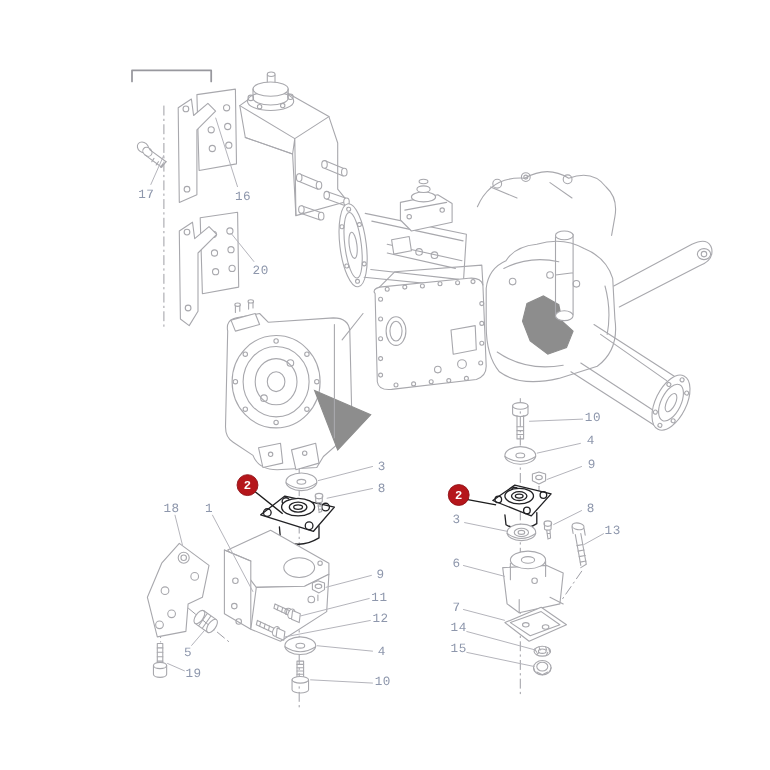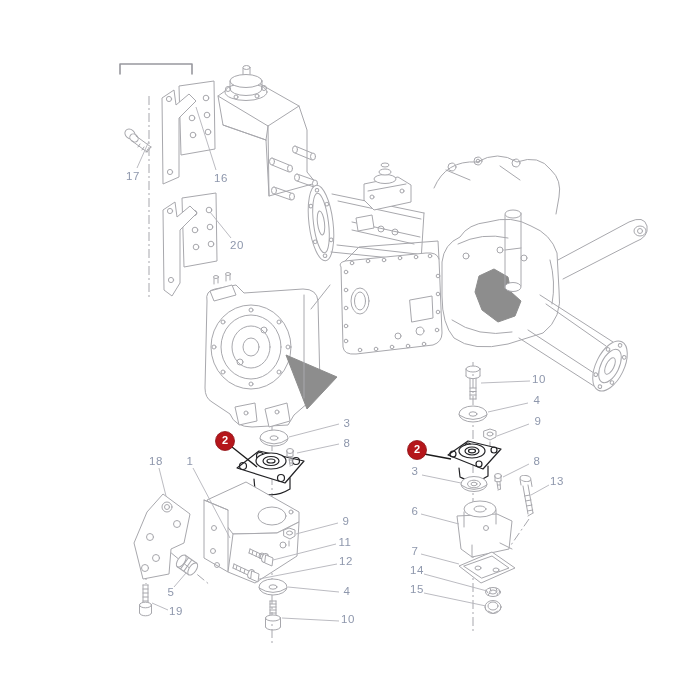--- a/index.html
+++ b/index.html
@@ -1,17 +1,17 @@
 <!DOCTYPE html>
 <html><head>
 <meta charset="utf-8">
 <style>
   html,body{margin:0;padding:0;background:#ffffff;}
   .stage{position:relative;width:700px;height:700px;background:#ffffff;overflow:hidden;
-         font-family:Liberation Sans, sans-serif;}
+         font-family:Liberation Mono, monospace;}
   svg{display:block;}
   .art{stroke:#a8a8ad;stroke-width:1;fill:none;stroke-linejoin:round;stroke-linecap:round;}
   .artf{stroke:#a8a8ad;stroke-width:1;fill:#ffffff;stroke-linejoin:round;}
   .dark{stroke:#222225;stroke-width:1.2;fill:#ffffff;stroke-linejoin:round;stroke-linecap:round;}
   .darkl{stroke:#222225;stroke-width:1.2;fill:none;stroke-linecap:round;}
   .grayfill{fill:#8d8d8d;stroke:#8d8d8d;}
   .cline{stroke:#9d9da4;stroke-width:0.9;fill:none;stroke-dasharray:9 3 2 3;}
   .callout-text{fill:#8e97ac;font-size:11.5px;letter-spacing:0.5px;}
   .leader{stroke:#b3b3ba;stroke-width:0.9;}
   .marker-leader{stroke:#1c1c1c;stroke-width:1.3;}

